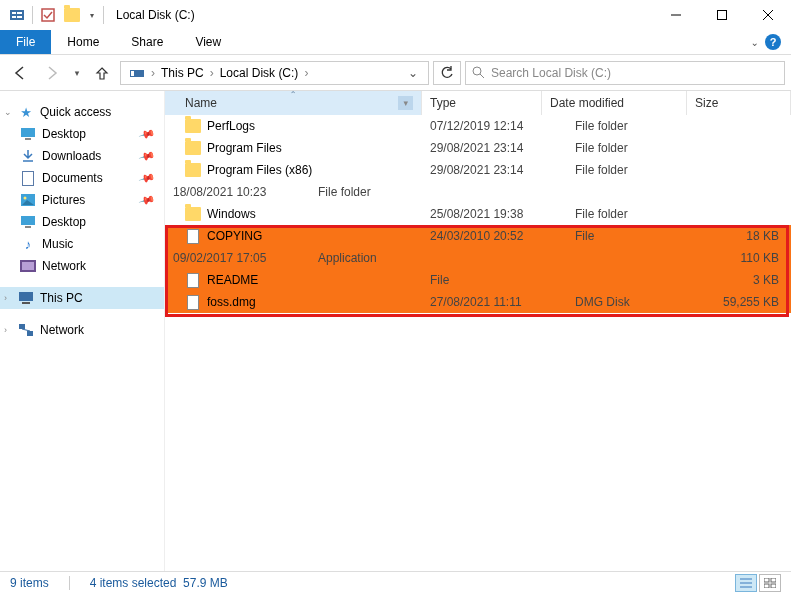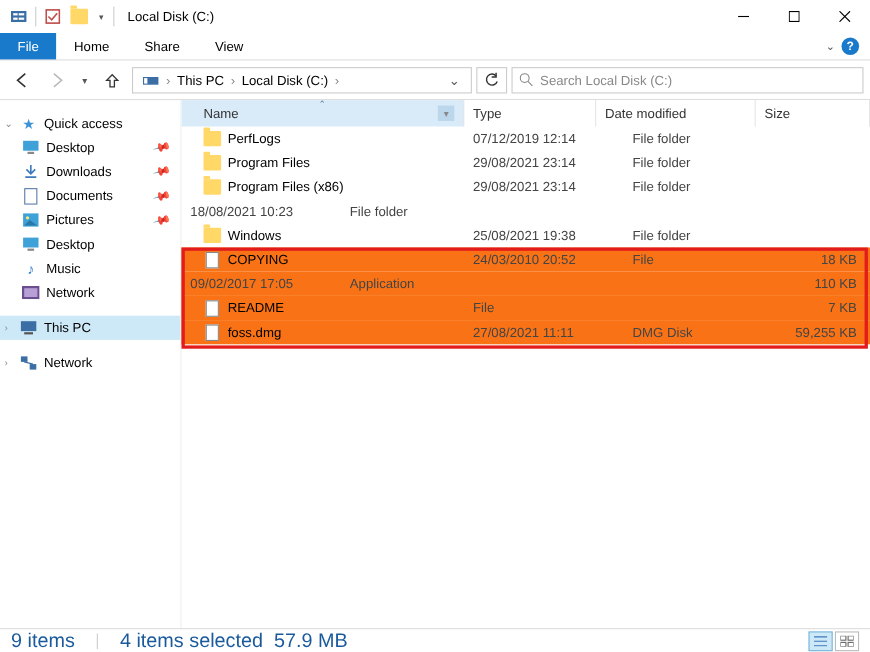--- a/index.html
+++ b/index.html
@@ -61,21 +61,21 @@
 .rc.type { width: 120px; color: #444; }
 .rc.size { flex: 1; text-align: center; justify-content: flex-end; padding-right: 12px; color: #444; }
 .file-icon { width: 16px; height: 16px; display: flex; align-items: center; justify-content: center; }
 .folder-icon { width:16px; height:14px; background: #ffd868; border-radius: 1px; position: relative; }
 .folder-icon::before { content:""; position:absolute; top:-3px; left:0; width:6px; height:3px; background:#ffd868; border-radius:1px 1px 0 0; }
 .doc-icon { width:12px; height:15px; border:1px solid #888; background:#fff; position:relative; }
 .app-icon { width:14px; height:12px; border:1px solid #4a72b0; background:#dfe9f7; }
 .highlight-box { position: absolute; border: 3px solid #e21b1b; left: 0; right: 2px; top: 110px; height: 92px; pointer-events: none; }
 
 
-.statusbar { position: absolute; bottom: 0; left: 0; right: 0; height: 22px; border-top: 1px solid #ddd; display: flex; align-items: center; padding: 0 10px; font-size: 18px; color: #1a5a9c; gap: 20px; }
+.statusbar { position: absolute; bottom: 0; left: 0; right: 0; height: 22px; border-top: 1px solid #ddd; display: flex; align-items: center; padding: 0 10px; font-size: 12px; color: #1a5a9c; gap: 20px; }
 .statusbar .divider { width:1px; height: 14px; background: #ccc; }
 .view-toggles { margin-left: auto; display: flex; gap: 2px; }
 .vt { width: 22px; height: 18px; border: 1px solid #bbb; display: flex; align-items: center; justify-content: center; font-size: 10px; }
 .vt.active { background: #cde8f6; border-color: #7ab5dc; }
 
 svg { display: block; }
 </style>
 </head>
 <body>
 
@@ -360,21 +360,21 @@
           <div class="rc size">110 KB</div>
         </div>
         <div class="row sel">
           <div class="rc name">
             <span class="file-icon">
               <div class="doc-icon"></div>
             </span>
             <span>README</span>
           </div>
           <div class="rc type">File</div>
-          <div class="rc size">7 KB</div>
+          <div class="rc size">3 KB</div>
         </div>
         <div class="row sel">
           <div class="rc name">
             <span class="file-icon">
               <div class="doc-icon"></div>
             </span>
             <span>foss.dmg</span>
           </div>
           <div class="rc date">27/08/2021 11:11</div>
           <div class="rc type">DMG Disk</div>

